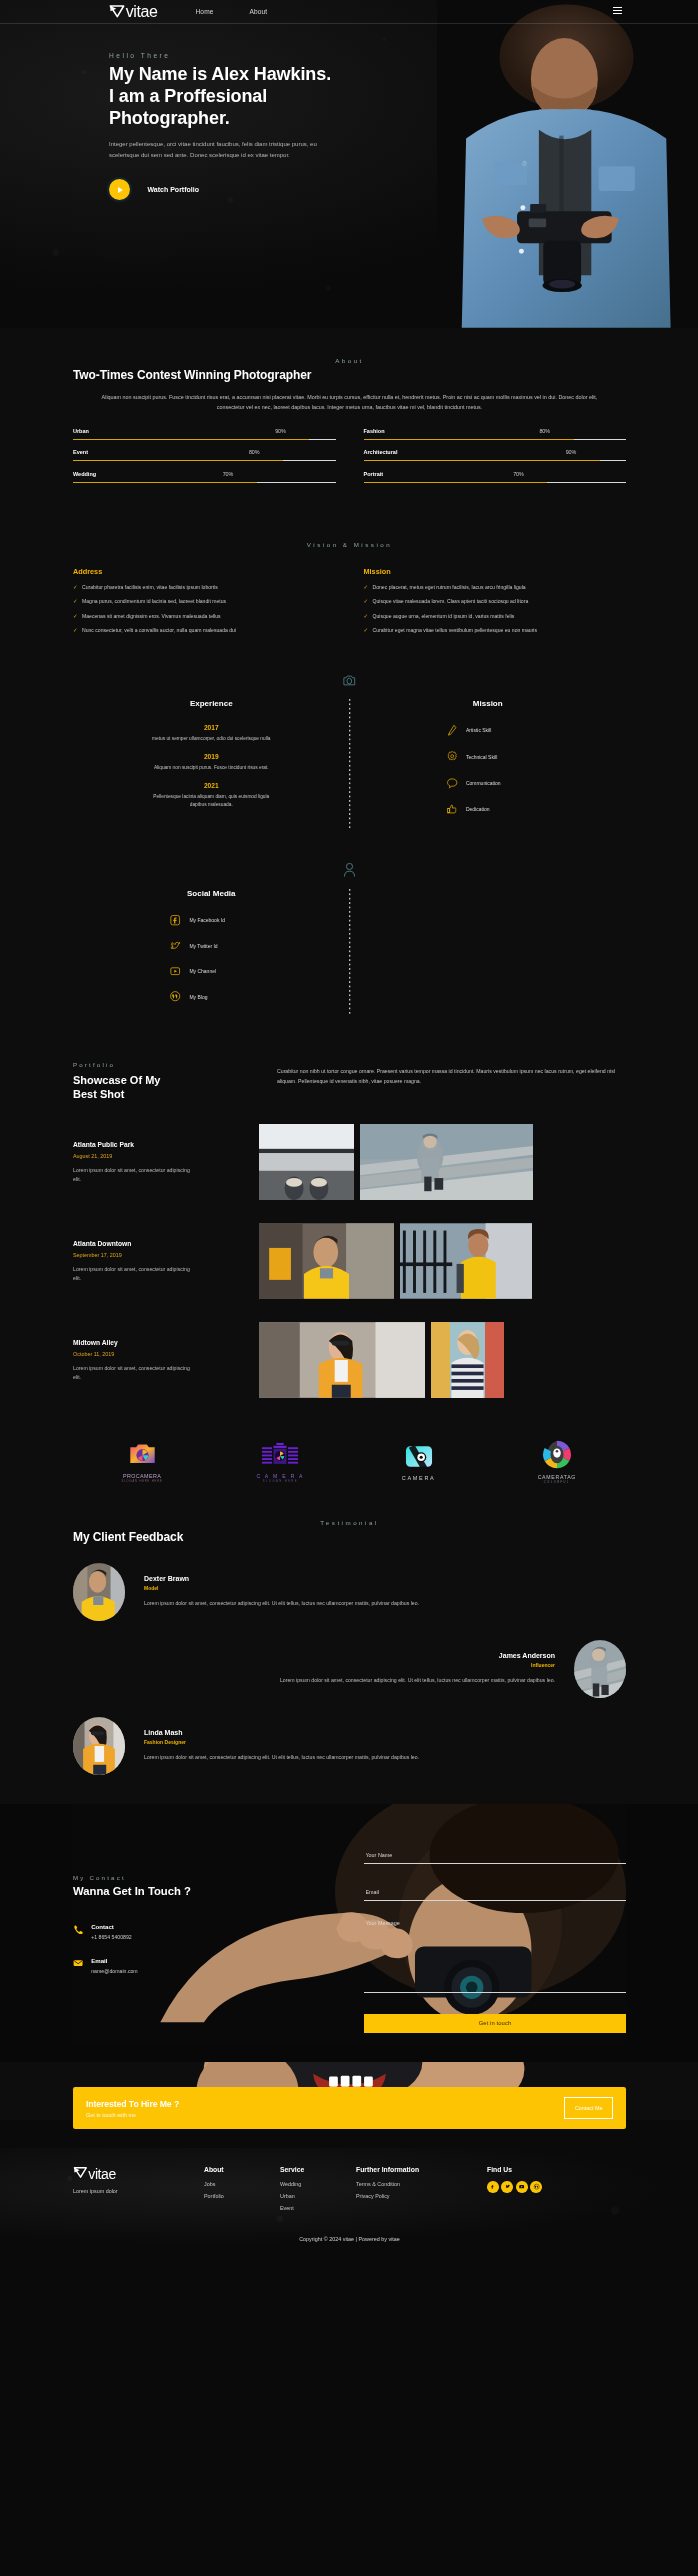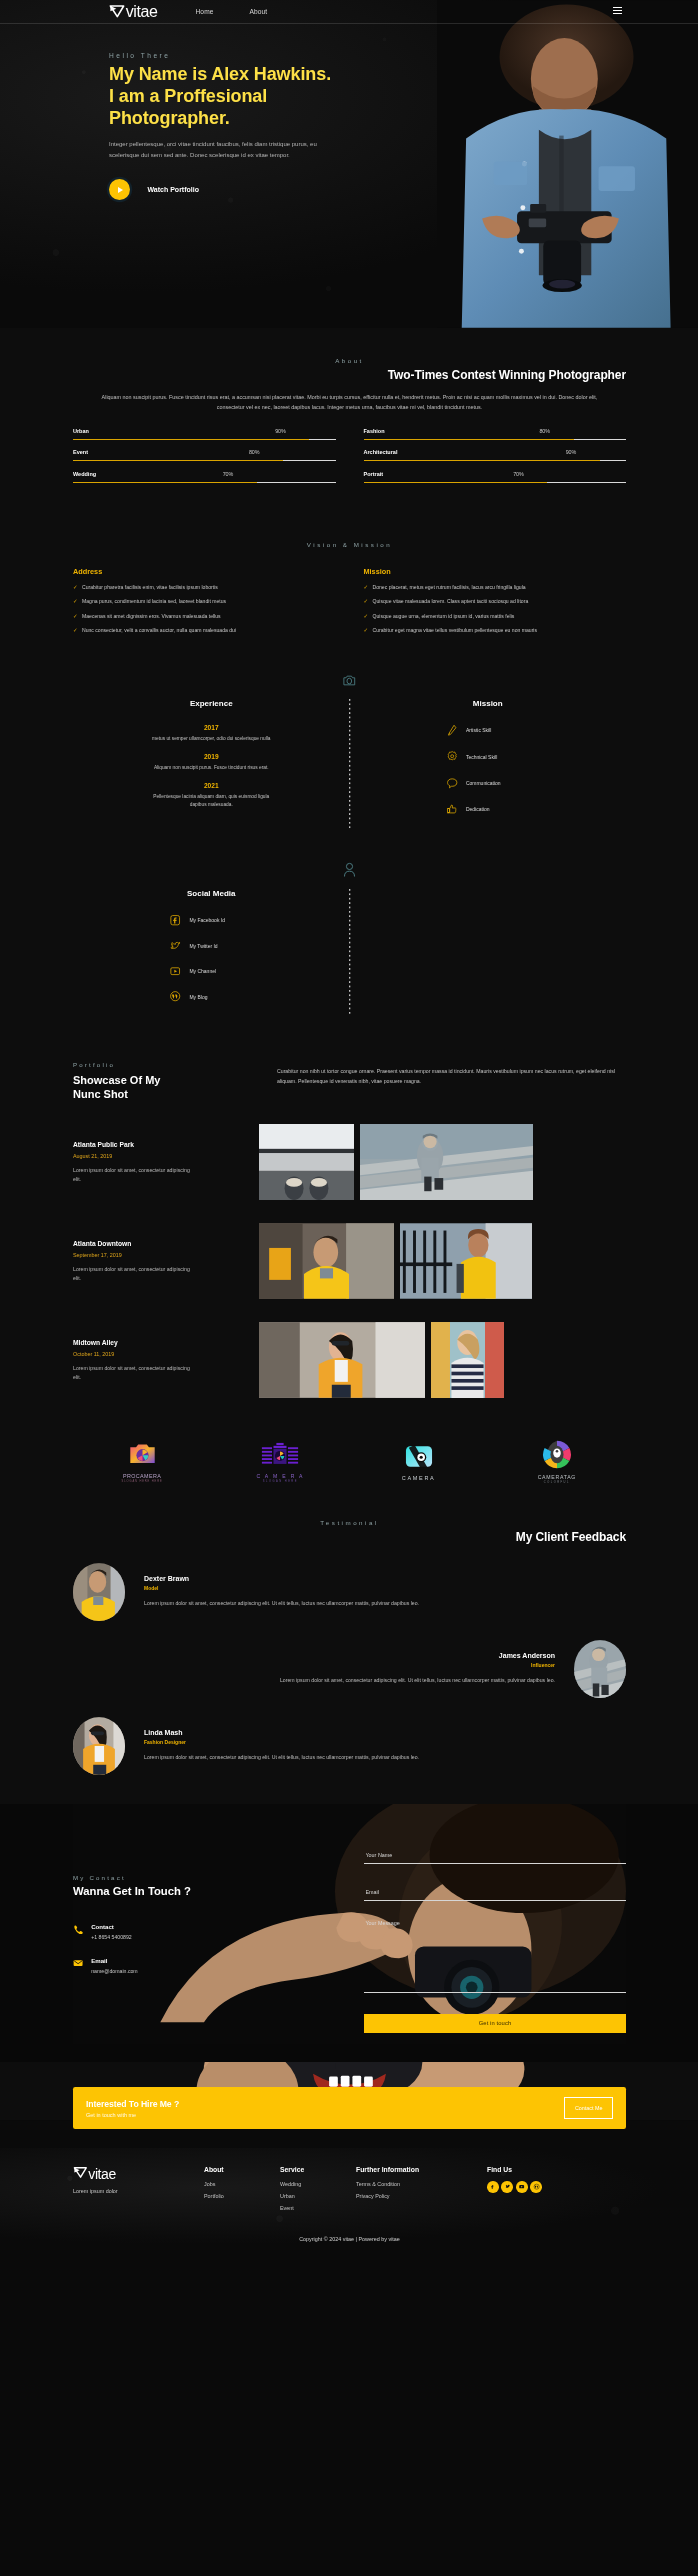--- a/index.html
+++ b/index.html
@@ -52,21 +52,21 @@
   .logo-mark { width:16px; height:14.6px; display:block; }
   .logo-text { font-size:16px; font-weight:400; letter-spacing:-0.4px; color:#fff; }
   .nav-links { display:flex; margin-left:38px; gap:36px; }
   .nav-links a { color:#d8d8d8; font-size:6.6px; text-decoration:none; letter-spacing:0.1px;}
   .hamburger { position:absolute; right:77px; top:6.6px; z-index:7; }
   .hamburger span{display:block;width:8.7px;height:1.2px;background:#fff;margin-bottom:1.9px;}
 
   .hero-inner{ position:relative; z-index:4; padding-left:109px; padding-top:28px; }
   .eyebrow { font-size:6.6px; letter-spacing:2.5px; color:#8fa3a6; margin-bottom:5.1px; }
   .hero-title{
-    font-size:18px; line-height:1.22; font-weight:700; color:#fde047;
+    font-size:18px; line-height:1.22; font-weight:700; color:#ffffff;
     letter-spacing:-0.1px;
   }
   .hero-sub{
     margin-top:9.5px; font-size:6px; line-height:1.75; color:#b4b4b4;
     max-width:218px;
   }
   .watch-row{ margin-top:19px; display:flex; align-items:center; gap:17.5px; }
   .play-btn{
     width:21px;height:21px;border-radius:50%;
     background:#fdc403; display:flex;align-items:center;justify-content:center;
@@ -78,21 +78,21 @@
     margin-left:2.2px;
   }
   .watch-label{ font-size:7px; font-weight:700; color:#fff; }
 
   
   .sec { position:relative; background:#0d0d0d; }
   .sec-eyebrow{
     text-align:center;font-size:6.2px;letter-spacing:2.5px;color:#8fa3a6;
   }
   .sec-title{
-    text-align:right;font-size:12px;font-weight:700;color:#fff;margin-top:3.6px;
+    text-align:left;font-size:12px;font-weight:700;color:#fff;margin-top:3.6px;
     letter-spacing:-0.1px;
   }
 
   
   .about { padding:29px 0 25px; }
   .about-body{
     text-align:center;font-size:5.4px;line-height:1.85;color:#c0c0c0;
     margin:10.2px auto 0; width:510px;
   }
   .skill-grid{
@@ -552,21 +552,21 @@
     </div>
   </section>
 
   <section class="sec port">
     <div class="container">
       <div class="port-head">
         <div>
           <div class="port-eyebrow">Portfolio</div>
           <h2 class="port-title">
             <span>Showcase Of My</span><br>
-            <span>Nunc Shot</span>
+            <span>Best Shot</span>
           </h2>
         </div>
         <p class="port-desc">Curabitur non nibh ut tortor congue ornare. Praesent varius tempor massa id tincidunt. Mauris vestibulum ipsum nec lacus rutrum, eget eleifend nisl aliquam. Pellentesque id venenatis nibh, vitae posuere magna.</p>
       </div>
 
       <div class="port-row">
         <div>
           <div class="pr-name">Atlanta Public Park</div>
           <div class="pr-date">August 21, 2019</div>
           <div class="pr-txt">Lorem ipsum dolor sit amet, consectetur adipiscing elit.</div>

